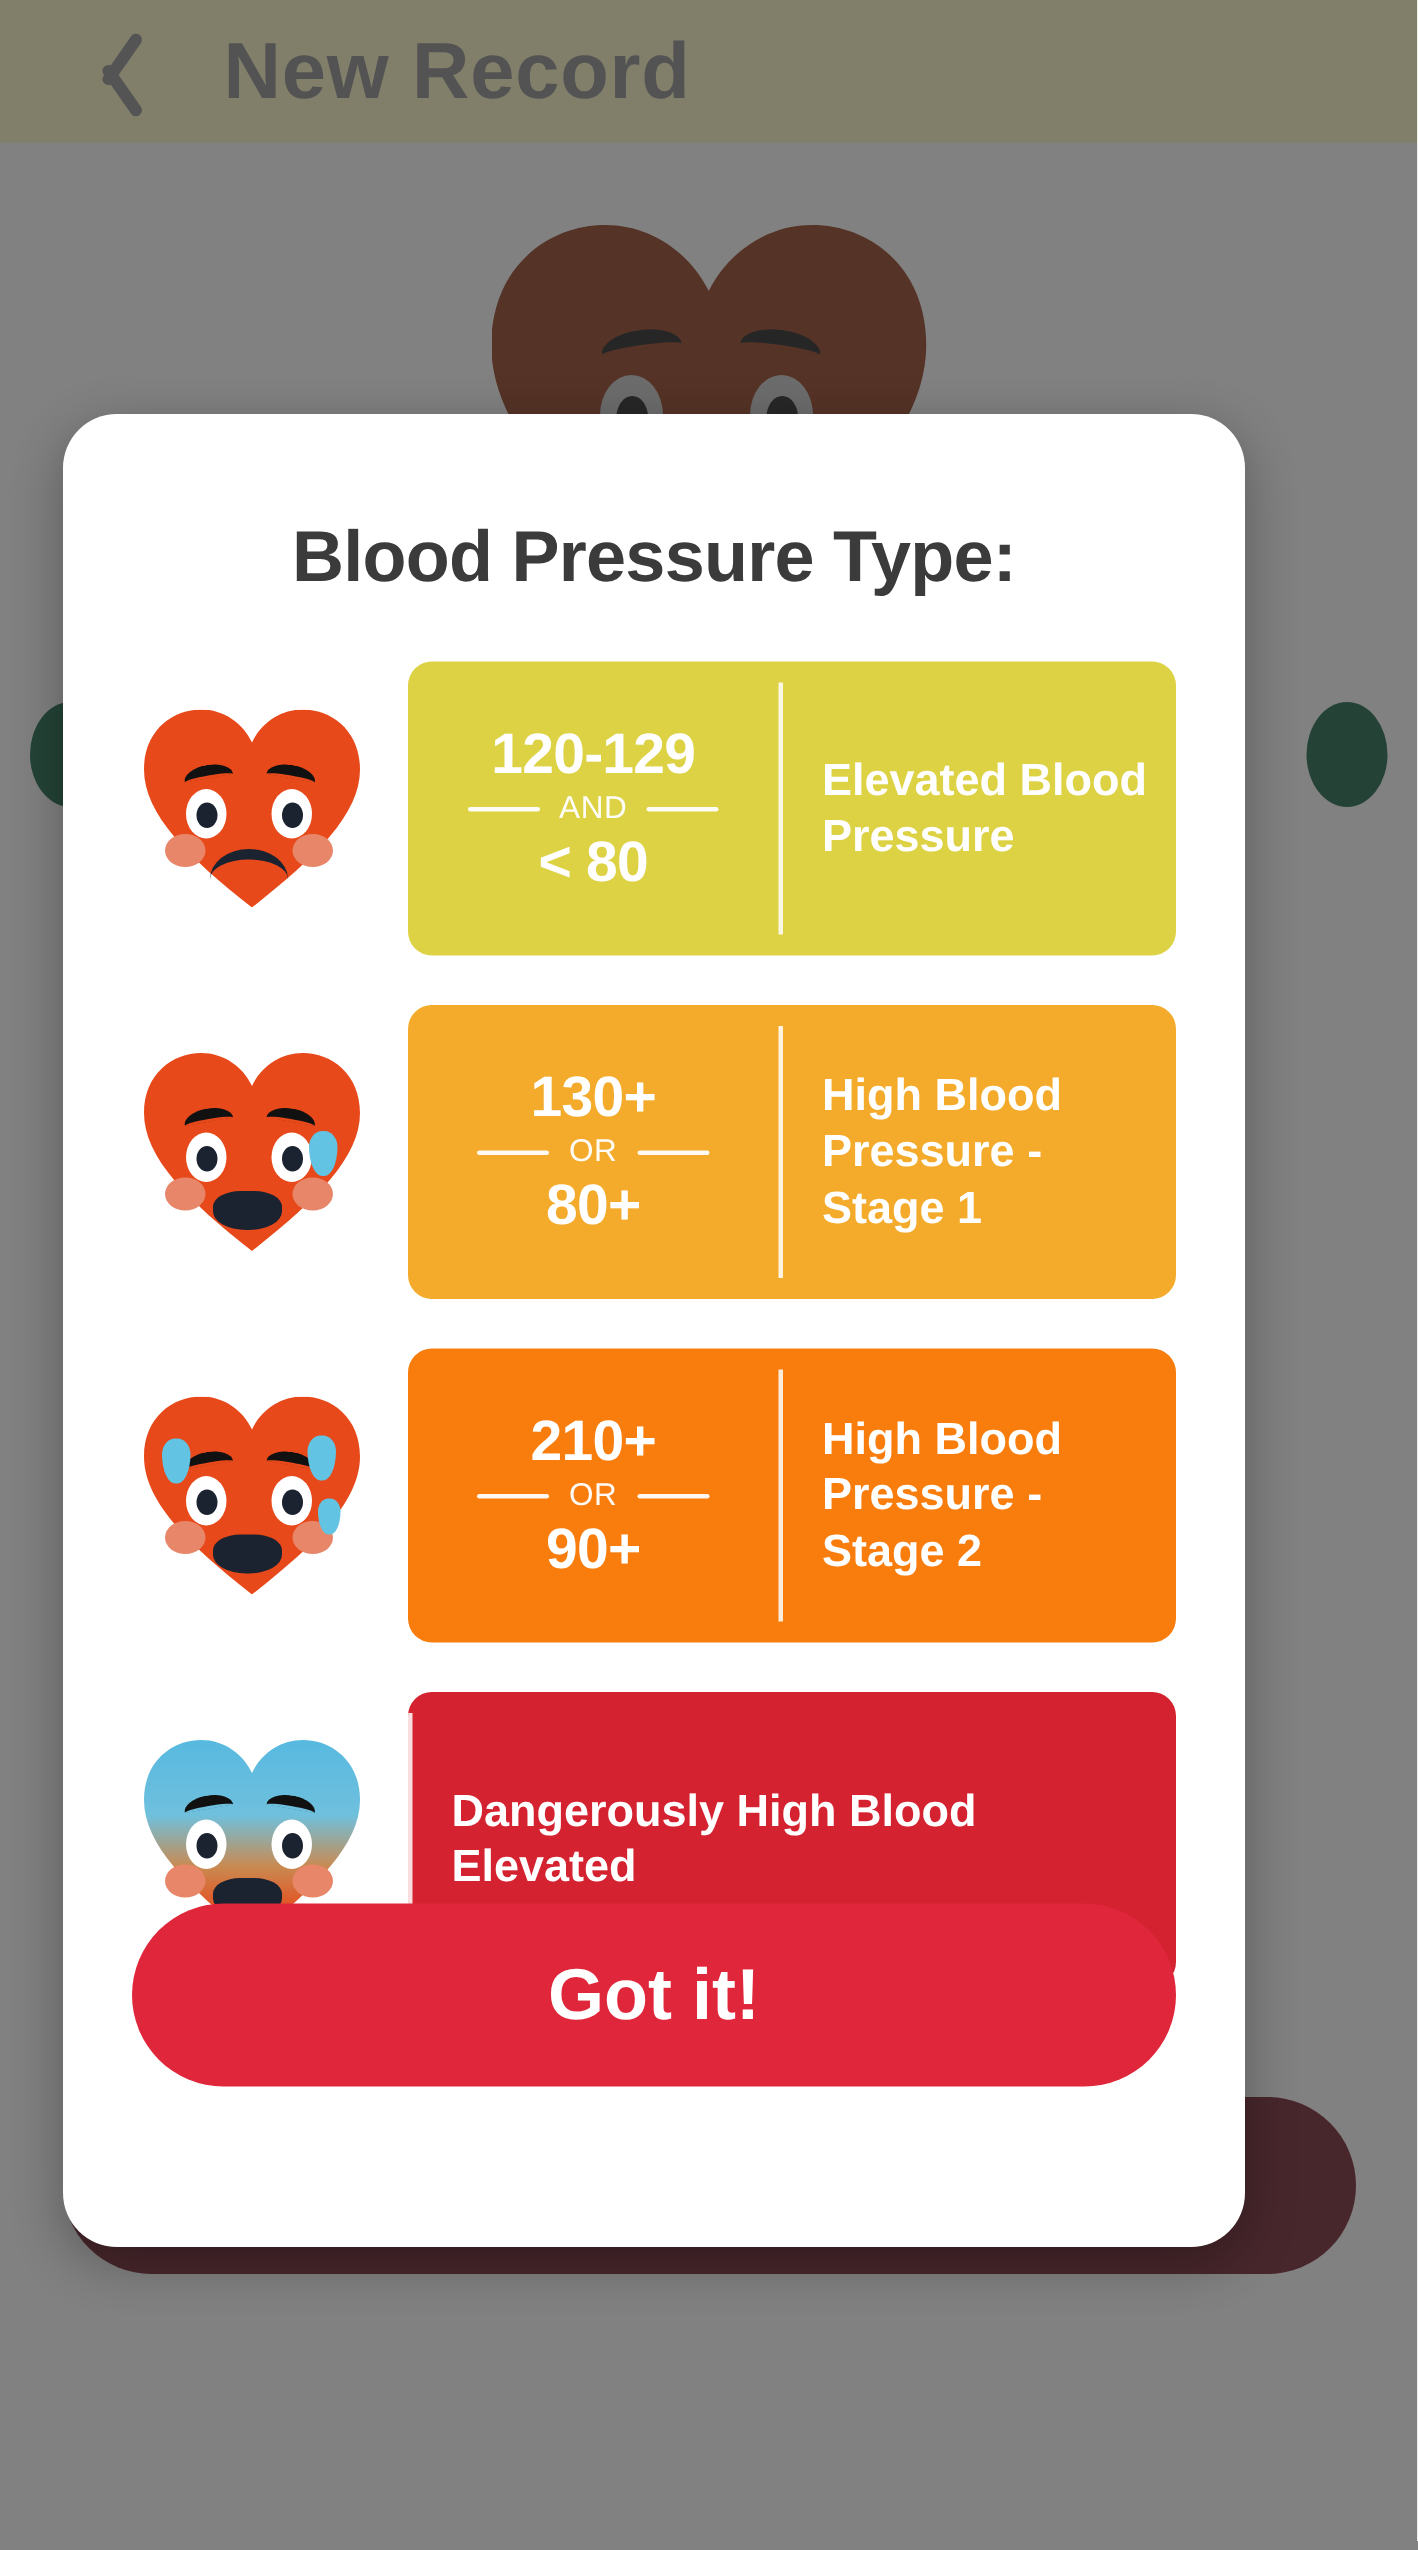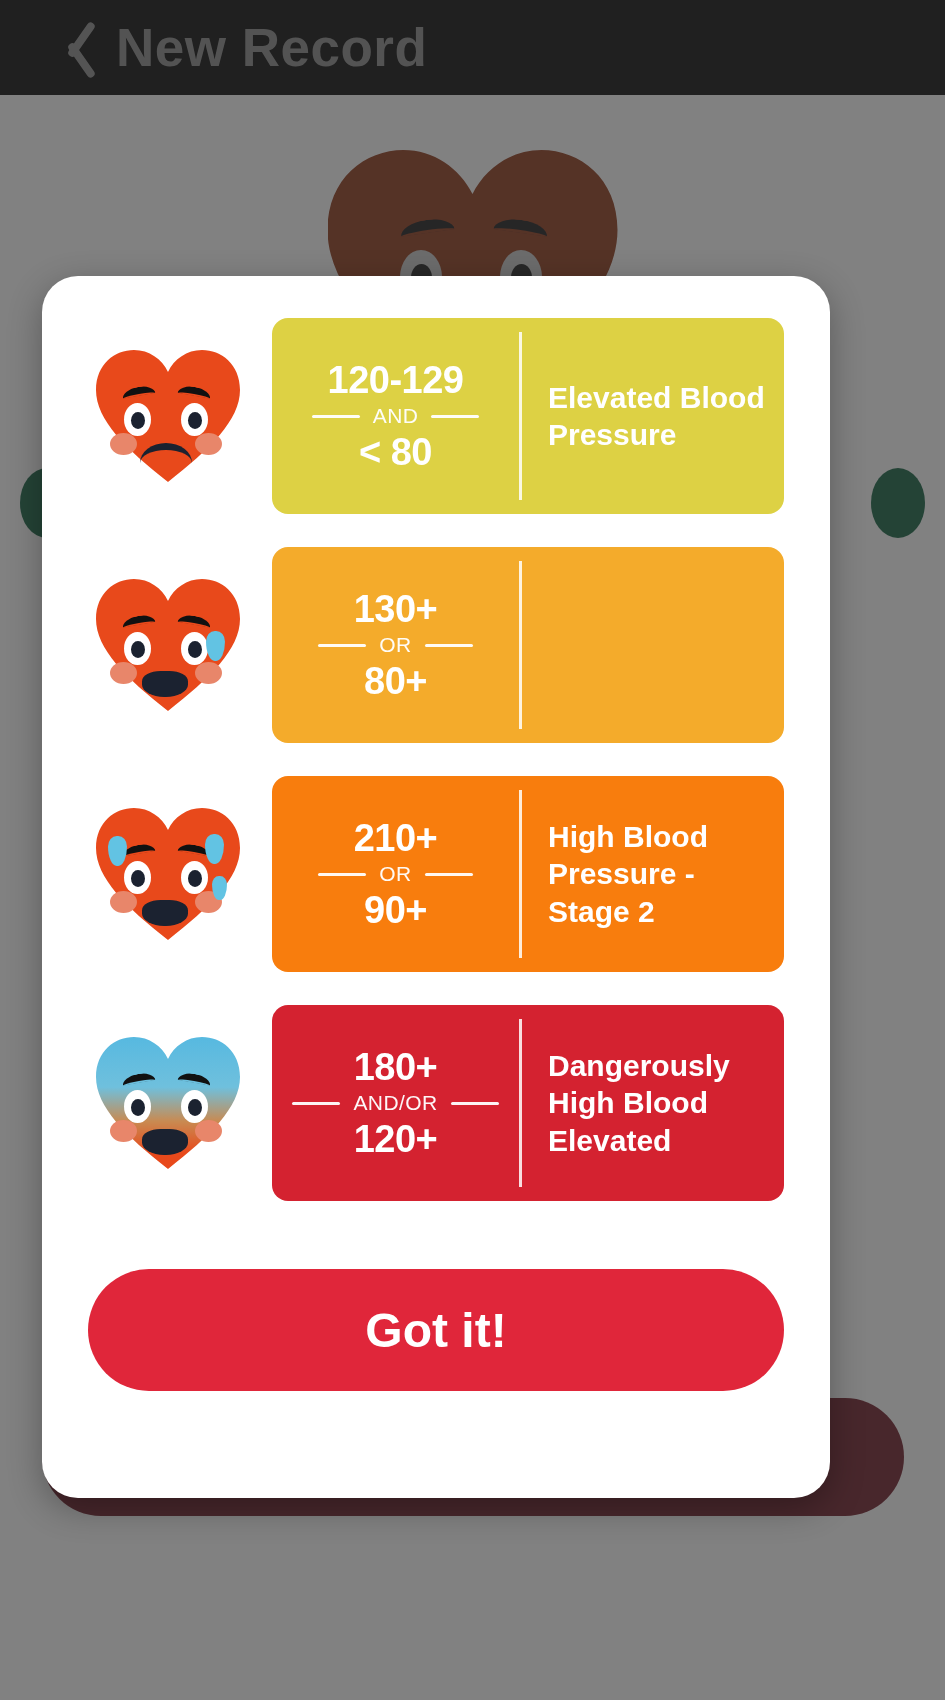--- a/index.html
+++ b/index.html
@@ -17,22 +17,22 @@
   }
 
   
   .app-layer {
     position: absolute; inset: 0;
     background: #ffffff;
   }
   .topbar {
     position: absolute; top: 0; left: 0;
     width: 945px; height: 95px;
-    background: #000000;
-    display: flex; align-items: center;
+    background: #fef9c3;
+    display: flex; align-items: center; gap: 33px;
   }
   .back-chevron {
     width: 46px; height: 76px;
     margin-left: 52px; margin-right: 18px;
     position: relative; flex: none;
   }
   .back-chevron::before,
   .back-chevron::after {
     content: "";
     position: absolute; left: 14px;
@@ -291,20 +291,21 @@
     <div class="side-dot r"></div>
 
     <div class="save-btn">
       <span>Save</span>
     </div>
   </div>
 
   <div class="scrim"></div>
 
   <div class="modal">
+    <div class="modal-title">Blood Pressure Type:</div>
 
     <div class="rows">
 
       <div class="row">
         <div class="heart-icon">
           <div class="hbody" style="background:#e8491b"></div>
           <div class="brow l"></div>
           <div class="brow r"></div>
           <div class="eye l">
               <div class="pupil"></div>
@@ -353,20 +354,23 @@
           <div class="card-left">
             <div class="card-val">130+</div>
             <div class="conj-wrap">
               <span class="conj-line"></span>
               <span class="conj-text">OR</span>
               <span class="conj-line"></span>
             </div>
             <div class="card-val">80+</div>
           </div>
           <div class="card-sep"></div>
+          <div class="card-right">
+            <div class="card-label">High Blood Pressure - Stage 1</div>
+          </div>
         </div>
       </div>
 
       <div class="row">
         <div class="heart-icon">
           <div class="hbody" style="background:#e8491b"></div>
           <div class="brow l"></div>
           <div class="brow r"></div>
           <div class="eye l">
               <div class="pupil"></div>
@@ -407,29 +411,20 @@
               <div class="pupil"></div>
             </div>
           <div class="eye r">
               <div class="pupil"></div>
             </div>
           <div class="blush l"></div>
           <div class="blush r"></div>
           <div class="mouth-open"></div>
         </div>
         <div class="card" style="background:#d42230">
-          <div class="card-left">
-            <div class="card-val">180+</div>
-            <div class="conj-wrap">
-              <span class="conj-line"></span>
-              <span class="conj-text">AND/OR</span>
-              <span class="conj-line"></span>
-            </div>
-            <div class="card-val">120+</div>
-          </div>
           <div class="card-sep"></div>
           <div class="card-right">
             <div class="card-label">Dangerously High Blood Elevated</div>
           </div>
         </div>
       </div>
 
     </div>
 
     <div class="gotit">

